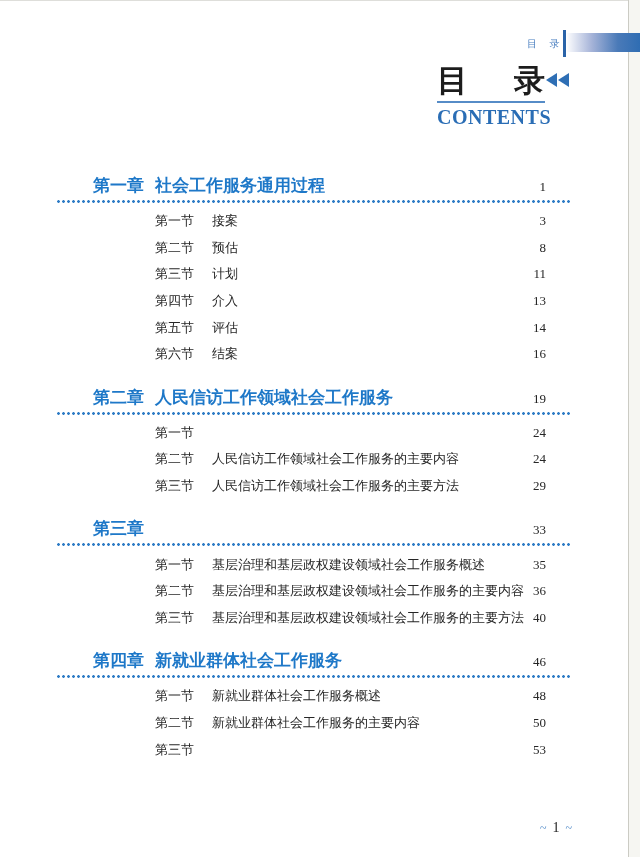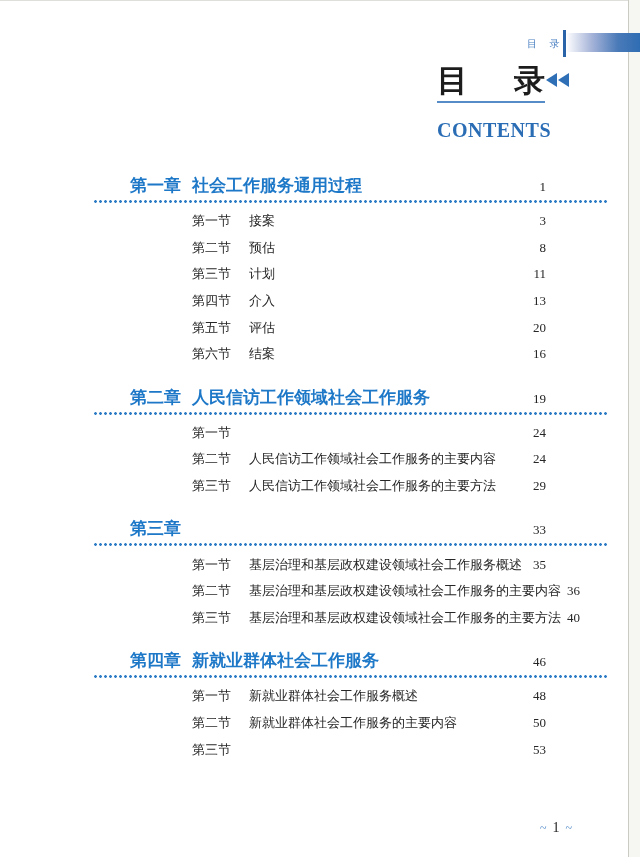--- a/index.html
+++ b/index.html
@@ -36,27 +36,27 @@
     color:#1c1c1c; font-family:"Liberation Serif", serif;
   }
   .triangles { position:absolute; left:546px; top:73px; display:flex; gap:1px; }
   .triangles i {
     display:block; width:0; height:0;
     border-top:7px solid transparent; border-bottom:7px solid transparent;
     border-right:11px solid #2e6fb5;
   }
   .title-underline { margin-top:1px; border-bottom:2px solid #568cc7; width:108px; }
   .subtitle {
-    margin-top:16px; font-size:20px; font-weight:600; letter-spacing:0.5px;
+    margin-top:3px; font-size:20px; font-weight:600; letter-spacing:0.5px;
     color:#2a6db5; font-family:"Liberation Serif", serif;
   }
 
   
   .toc { position:absolute; left:93px; top:176px; width:453px; }
-  .chapter { margin-bottom:20px;margin-left:37px; }
+  .chapter { margin-bottom:20px; }
   .chapter-heading {
     display:flex; align-items:baseline; height:20px; line-height:20px;
     font-family:"Liberation Sans", sans-serif; font-weight:700;
     font-size:17px; color:#1e78c8; white-space:nowrap;
   }
   .ch-label { flex:none; margin-right:11px; }
   .ch-page {
     margin-left:auto; padding-left:6px;
     font-family:"Liberation Serif", serif; font-weight:400;
     font-size:13px; color:#222222;
@@ -137,21 +137,21 @@
 
   <div class="section-row">
     <span class="sec-label">第四节</span>
     <span class="sec-title">介入</span>
     <span class="sec-page">13</span>
   </div>
 
   <div class="section-row">
     <span class="sec-label">第五节</span>
     <span class="sec-title">评估</span>
-    <span class="sec-page">20</span>
+    <span class="sec-page">14</span>
   </div>
 
   <div class="section-row">
     <span class="sec-label">第六节</span>
     <span class="sec-title">结案</span>
     <span class="sec-page">16</span>
   </div>
 </div>
   </section>
 

